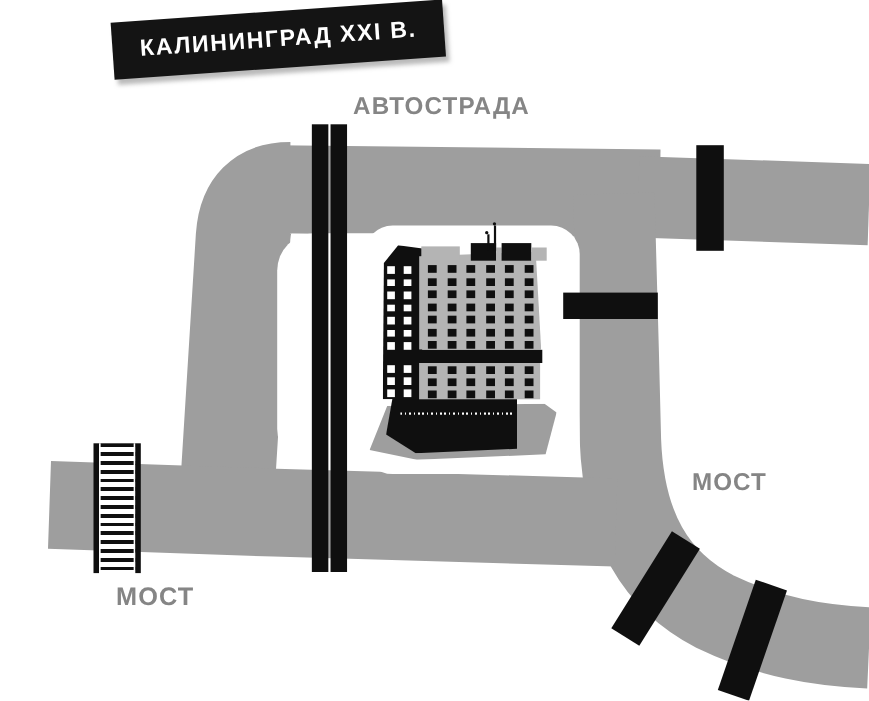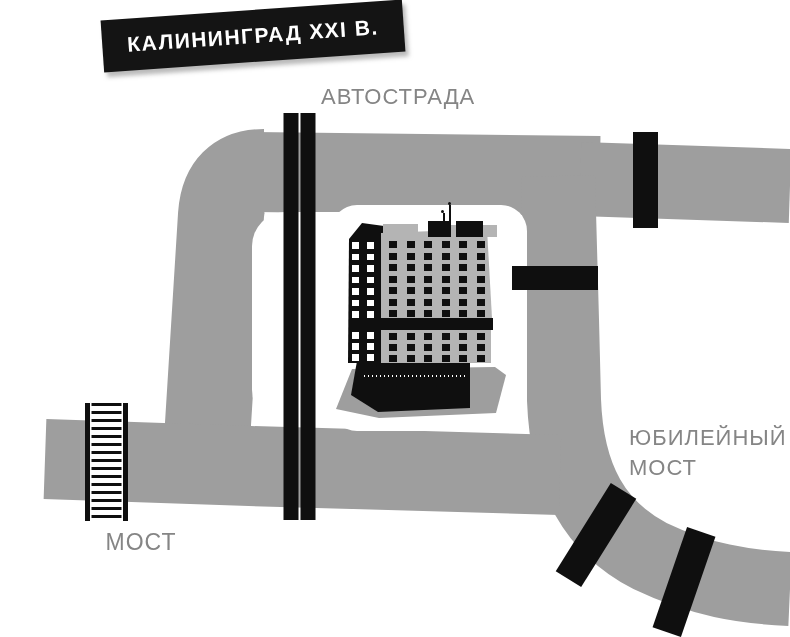--- a/index.html
+++ b/index.html
@@ -54,21 +54,21 @@
   
   #banner{
     position:absolute;left:102px;top:10px;width:302px;height:52px;z-index:7;
     background:var(--banner);transform:rotate(-4deg);
     display:flex;align-items:center;justify-content:center;
     box-shadow:3px 5px 4px rgba(130,130,130,.55);
   }
   #banner span{color:#fff;font-size:21px;font-weight:700;letter-spacing:1.5px;white-space:nowrap;}
 
   
-  .map-label{position:absolute;color:var(--label);font-weight:400;z-index:6;white-space:nowrap;}
+  .map-label{position:absolute;color:var(--label);font-weight:700;z-index:6;white-space:nowrap;}
   #lbl-highway{left:321px;top:84px;font-size:22px;letter-spacing:1px;}
   #lbl-rail{left:0px;top:527px;width:282px;text-align:center;font-size:23px;letter-spacing:1px;line-height:31px;white-space:normal;}
   #lbl-jubilee{left:629px;top:423px;font-size:22px;letter-spacing:1px;line-height:30px;}
 </style>
 </head>
 <body>
 
 <div id="stage">
 
   <svg id="roads" width="790" height="637" viewBox="0 0 790 637">
@@ -202,17 +202,16 @@
 
   <div class="map-label" id="lbl-highway">
     <span>АВТОСТРАДА</span>
   </div>
 
   <div class="map-label" id="lbl-rail">
     <div>МОСТ</div>
   </div>
 
   <div class="map-label" id="lbl-jubilee">
-    <div>ЮБИЛЕЙНЫЙ</div>
     <div>МОСТ</div>
   </div>
 
 </div>
 
 </body></html>

